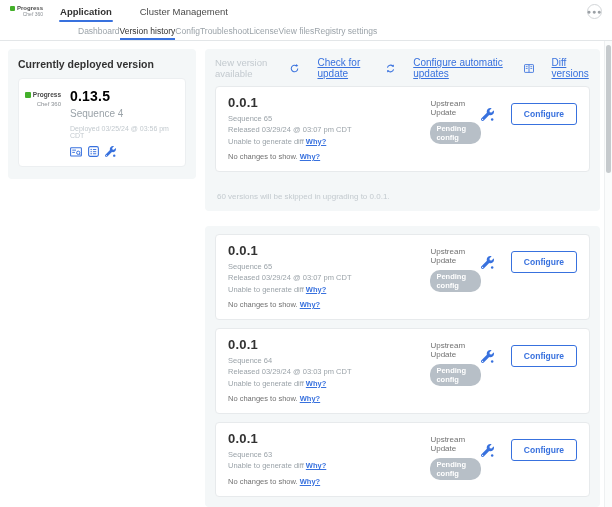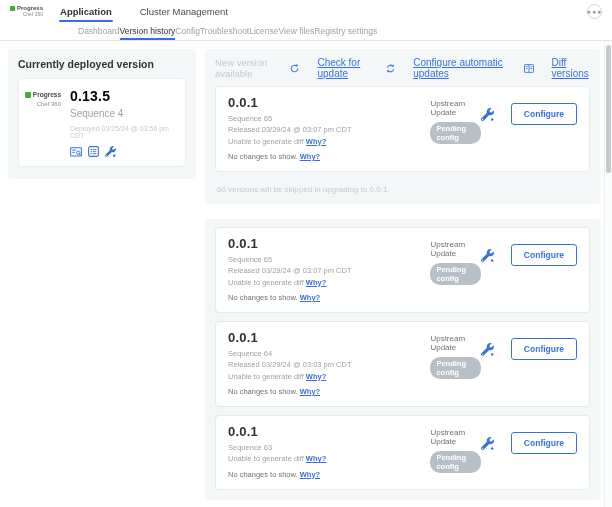--- a/index.html
+++ b/index.html
@@ -67,21 +67,21 @@
   .v-changes { margin-top:4px; color:#717171; }
   .why { color:#3871de; font-weight:bold; text-decoration:underline;text-align:center; }
   .v-mid { flex:1; padding-top:4px; min-width:0; }
   .v-src { font-size:8px; color:#717171; }
   .badge { display:inline-block; margin-top:5px; background:#b7bfc7; color:#fff; font-size:7.5px; font-weight:bold; padding:2px 6px; border-radius:10px; }
   .v-right { display:flex; align-items:center; gap:17px; padding-top:8px; flex:none; }
   .icon-wrench { color:#3871de; display:flex; cursor:pointer; }
   .btn-configure { background:#fff; border:1px solid #3871de; color:#3871de; font-size:8.5px; font-weight:bold;
     padding:5px 12px; border-radius:3px; font-family:inherit; cursor:pointer; }
 
-  .skip-note { font-size:8px; color:#c3cacf; margin-top:13px; padding-left:2px; }
+  .skip-note { font-size:8px; color:#c3cacf; margin-top:20px; padding-left:2px; }
 
   .section-all { margin-top:15px; }
   .rpp { display:flex; align-items:center; gap:5px; }
   .rpp-label { font-size:7.5px; color:#717171; }
   .rpp-select { display:flex; align-items:center; gap:7px; background:#fff; border:1px solid #c9cdd0; border-radius:3px;
     padding:2px 4px 2px 7px; font-size:8.5px; color:#323232; cursor:pointer; }
   .steppers { display:flex; flex-direction:column; gap:2px; }
   .tri-up { width:0; height:0; border-left:3px solid transparent; border-right:3px solid transparent; border-bottom:4px solid #8a8f94; }
   .tri-down { width:0; height:0; border-left:3px solid transparent; border-right:3px solid transparent; border-top:4px solid #8a8f94; }
 

